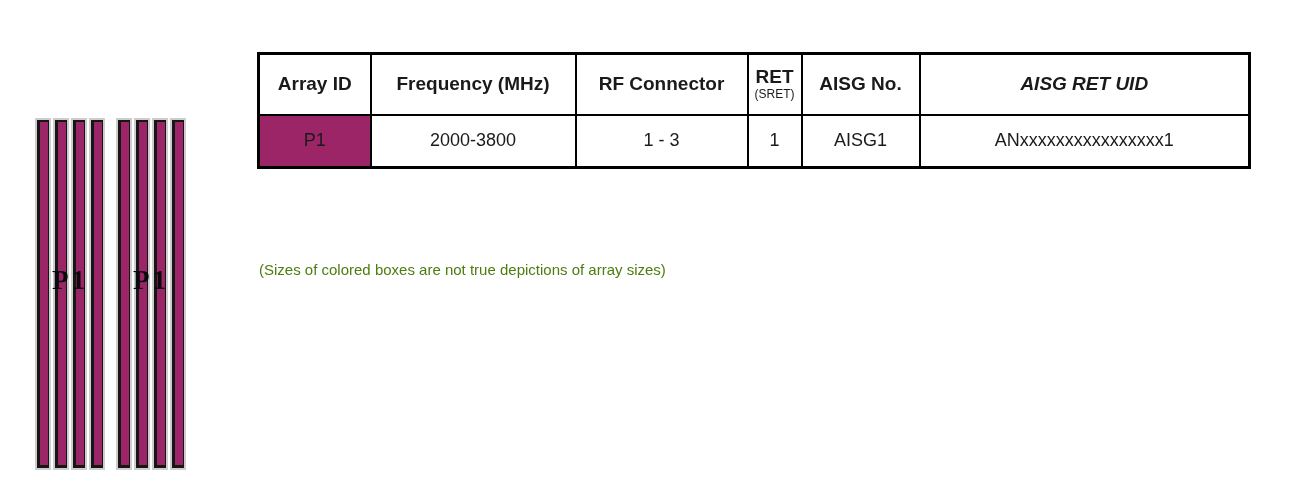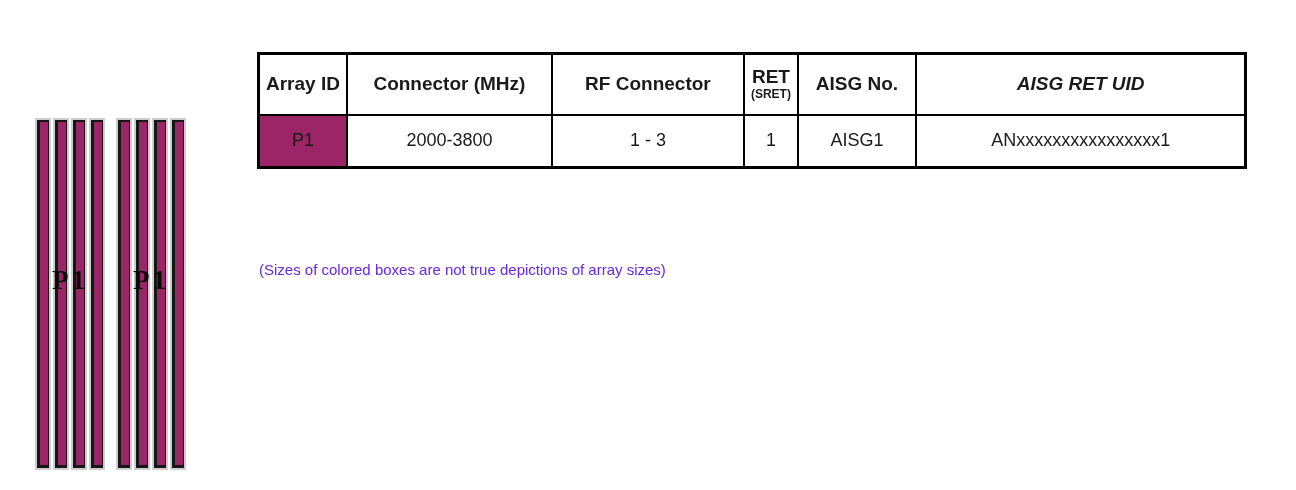--- a/index.html
+++ b/index.html
@@ -75,46 +75,46 @@
     font-size: 19px;
     height: 61px;
     padding: 0 6px;
   }
   .ret-table td {
     font-weight: normal;
     font-size: 18px;
     height: 53px;
     padding: 0 6px;
   }
-  .col-array-id   { width: 88px; }
+  .col-array-id   { width: 112px; }
   .col-frequency  { width: 205px; }
-  .col-connector  { width: 192px; }
+  .col-connector  { width: 172px; }
   .col-ret        { width: 40px;  }
   .col-aisg-no    { width: 118px; margin-left: 19px; }
   .col-aisg-uid   { width: 330px; font-style: italic; }
   .ret-sub {
     display: block;
-    font-weight: bold;
+    font-weight: normal;
     font-size: 12px;
     line-height: 13px;
     margin-top: 1px;
   }
   .ret-main { display: block; line-height: 20px; }
   td.id-cell {
     background: var(--accent, #9B2566);
     color: #1a1a1a;
   }
 
   
   .note {
     position: absolute;
     left: 259px;
     top: 261px;
     font-size: 15px;
-    color: #6d28d9;
+    color: #4d7c0f;
   }
 </style>
 </head>
 <body>
 
 <div class="canvas">
 
   <div class="antenna">
     <div class="array-group">
       <div class="array-bar"></div>
@@ -129,21 +129,21 @@
       <div class="array-bar"></div>
       <div class="array-bar"></div>
       <span class="array-label">P1</span>
     </div>
   </div>
 
   <table class="ret-table">
     <thead>
       <tr>
         <th class="col-array-id">Array ID</th>
-        <th class="col-frequency">Connector (MHz)</th>
+        <th class="col-frequency">Frequency (MHz)</th>
         <th class="col-connector">RF Connector</th>
         <th class="col-ret">
           <span class="ret-main">RET</span>
           <span class="ret-sub">(SRET)</span>
         </th>
         <th class="col-aisg-no">AISG No.</th>
         <th class="col-aisg-uid">AISG RET UID</th>
       </tr>
     </thead>
     <tbody>

